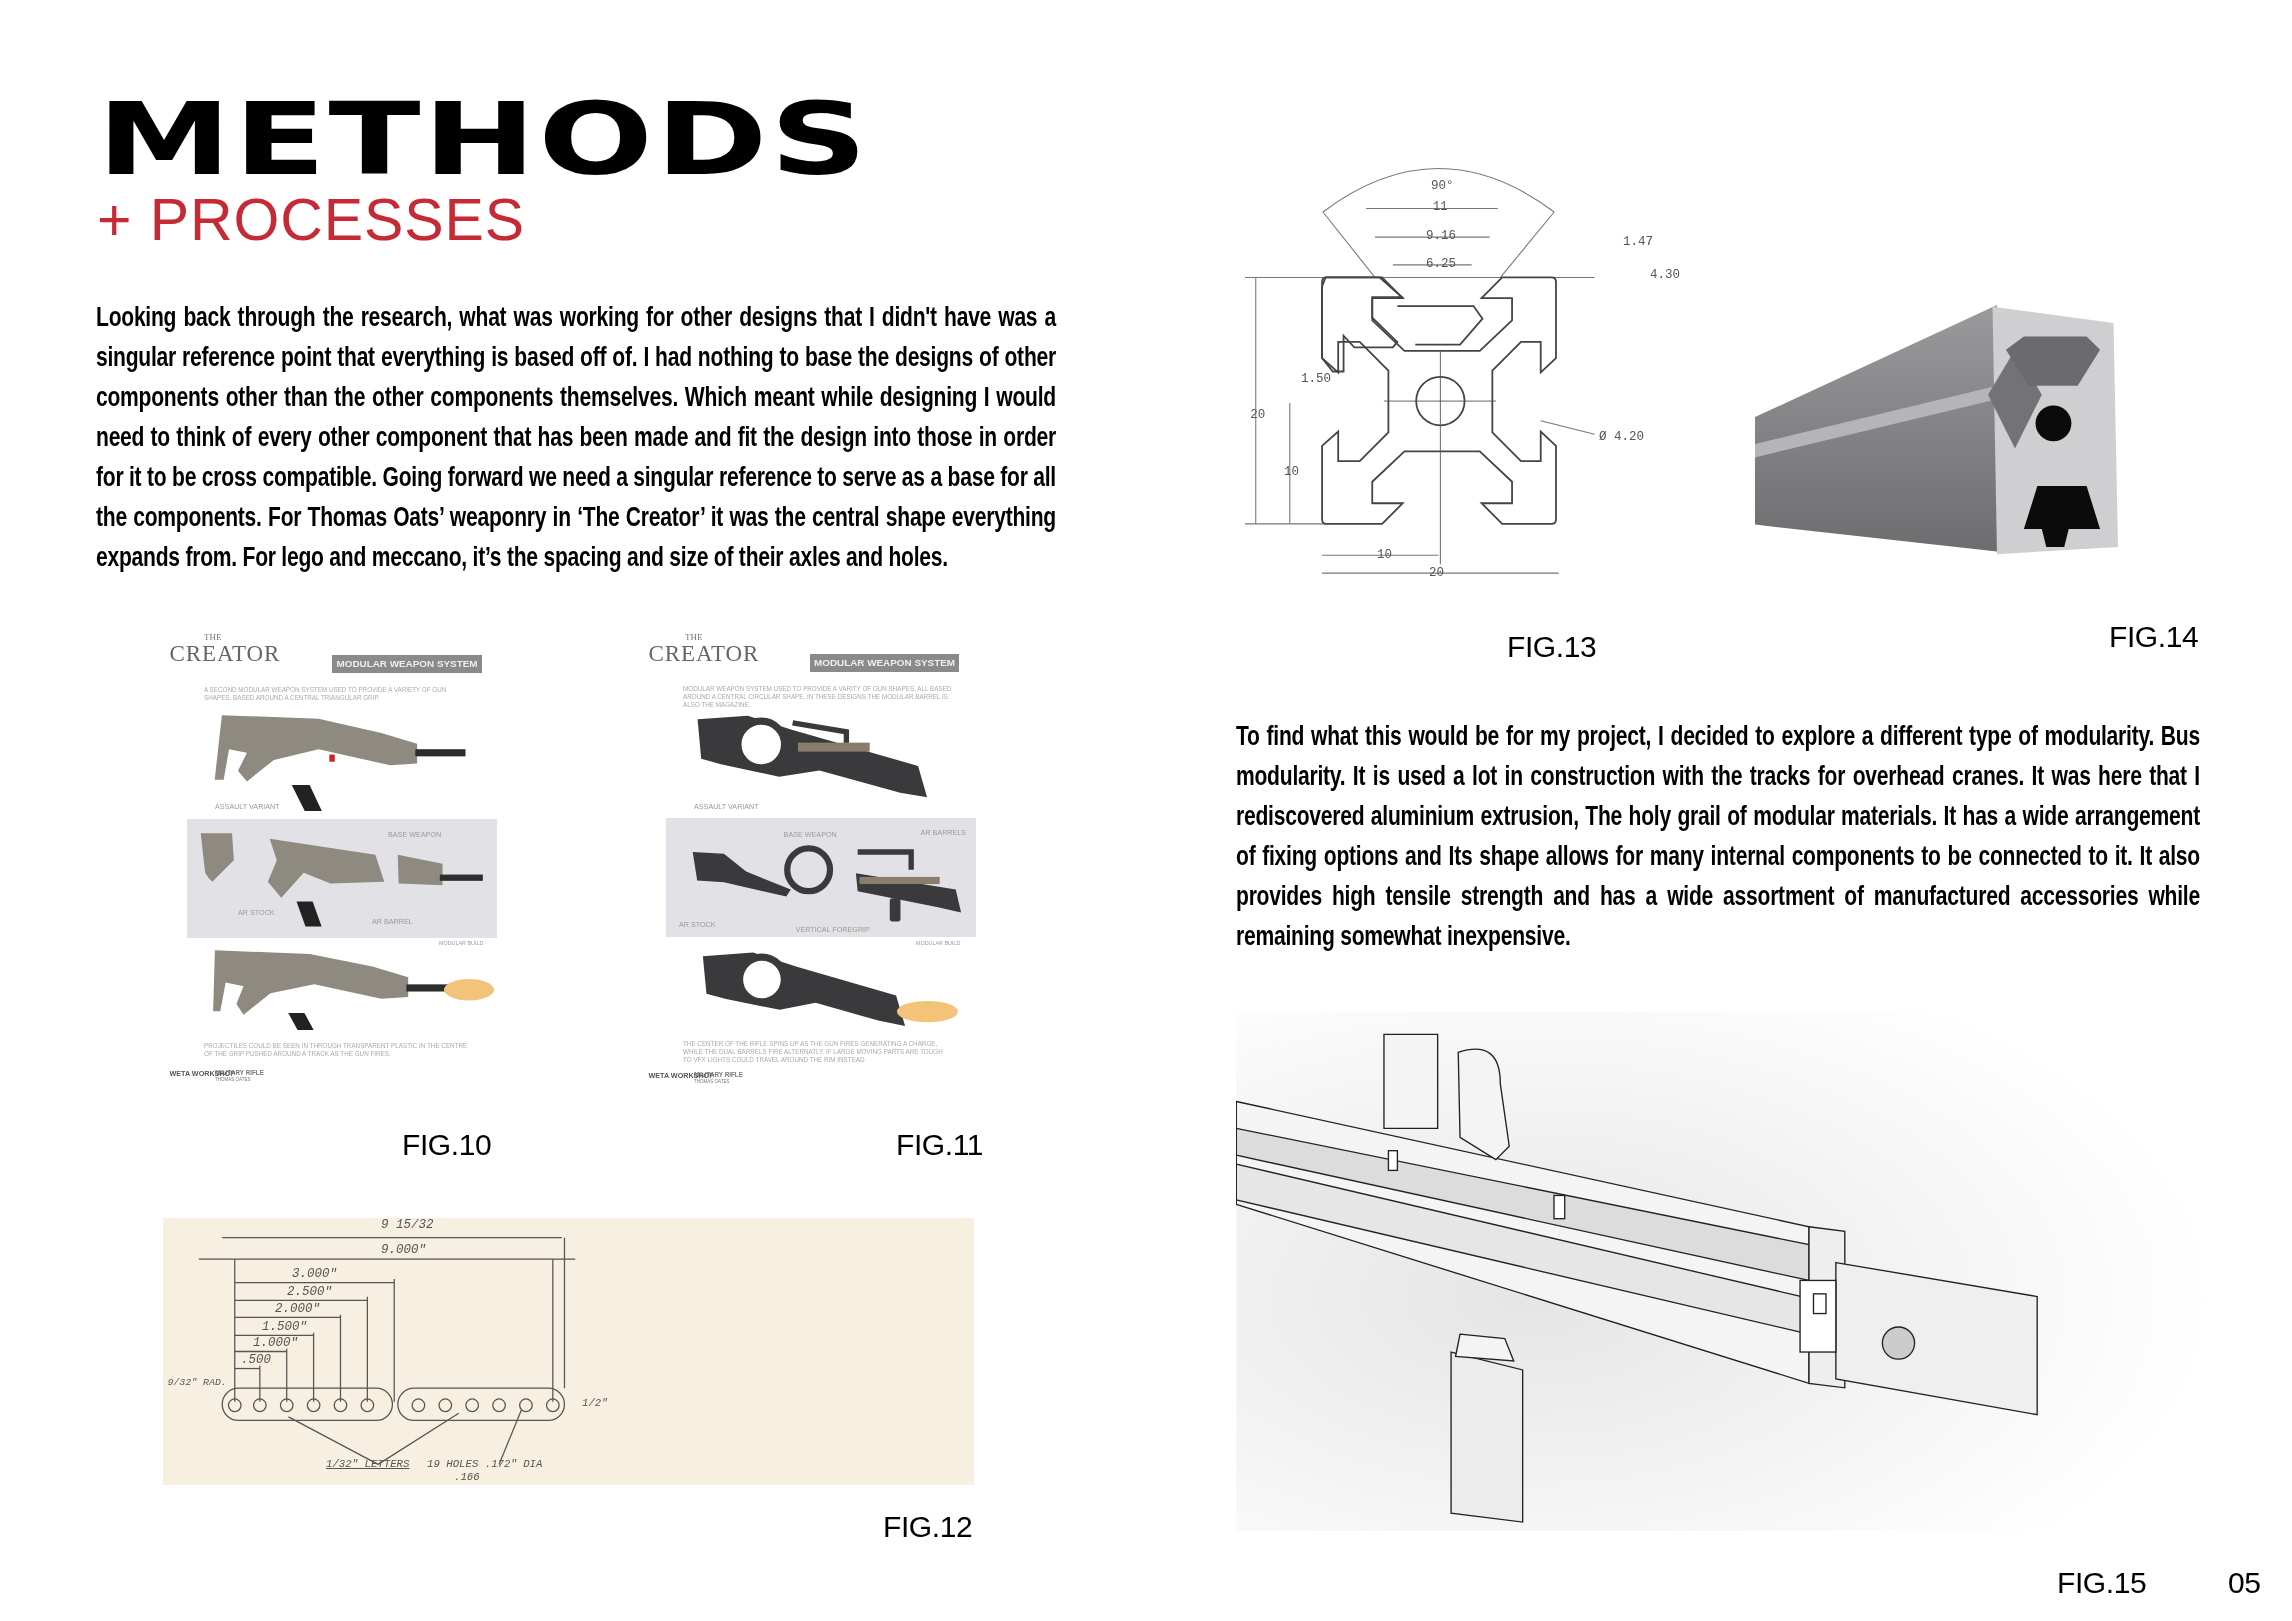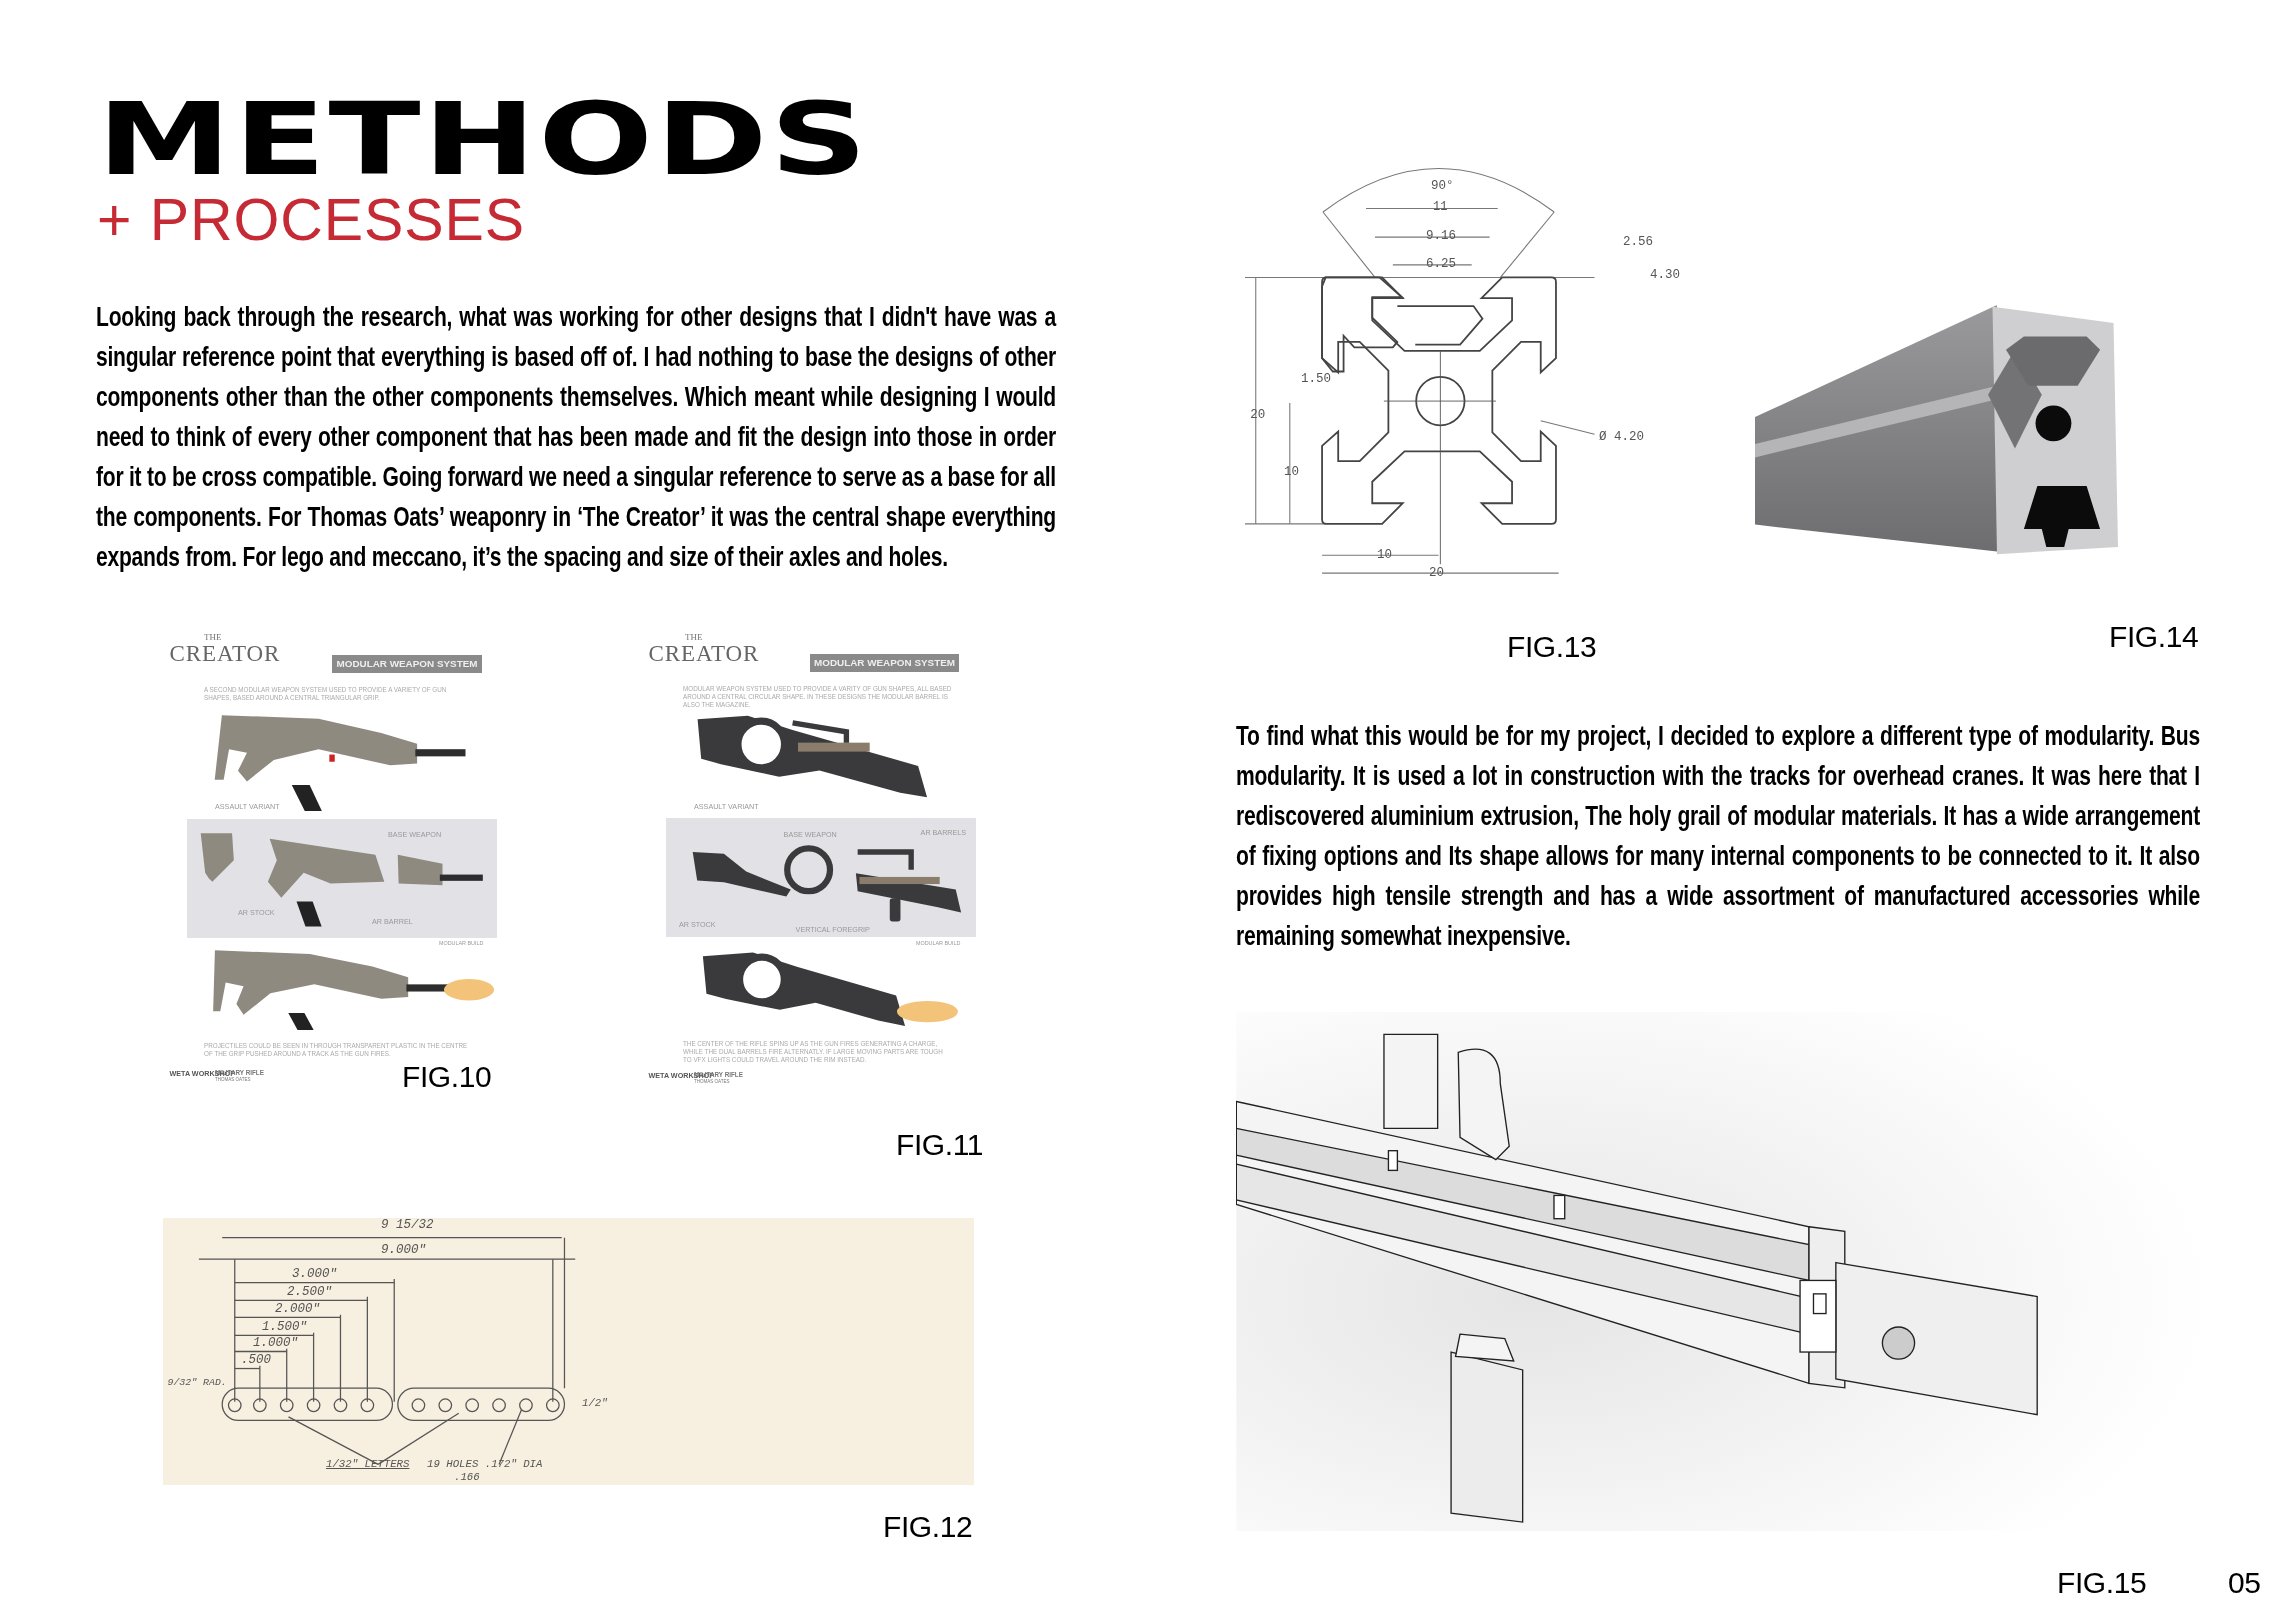--- a/index.html
+++ b/index.html
@@ -65,21 +65,21 @@
     <path d="M4 6 L110 10 L180 24 L220 36 L220 58 L190 60 L115 44 L66 54 L36 78 L28 66 L36 46 L16 42 L10 74 L2 74 Z" fill="#8e8a80"></path>
     <rect x="218" y="44" width="50" height="8" fill="#2d2d2d"></rect>
     <ellipse cx="288" cy="50" rx="28" ry="12" fill="#f4c37a"></ellipse>
     <path d="M86 76 L104 76 L116 98 L98 98 Z" fill="#222"></path>
   </svg>
   <div class="desc" style="left:47px;top:415px;width:269px;">PROJECTILES COULD BE SEEN IN THROUGH TRANSPARENT PLASTIC IN THE CENTRE OF THE GRIP PUSHED AROUND A TRACK AS THE GUN FIRES.</div>
   <div class="foot" style="left:12.5px;top:442px;color:#555;">WETA WORKSHOP</div>
   <div class="foot" style="left:58px;top:442px;font-size:6.3px;">MILITARY RIFLE</div>
   <div class="foot" style="left:58px;top:450px;font-size:4.5px;font-weight:normal;">THOMAS OATES</div>
 </div>
-<div class="abs caption" style="left:402px;top:1062px;">FIG.10</div>
+<div class="abs caption" style="left:402px;top:1130px;">FIG.10</div>
 
 <div class="fig sheet" style="left:636px;top:627px;width:385px;height:484px;">
   <div class="logo-the" style="left:49px;top:5.4px;">THE</div>
   <div class="logo" style="left:12.5px;top:14.3px;">CREATOR</div>
   <div class="hdr" style="left:174px;top:27px;width:149px;">MODULAR WEAPON SYSTEM</div>
   <div class="desc" style="left:47px;top:58px;width:278px;">MODULAR WEAPON SYSTEM USED TO PROVIDE A VARITY OF GUN SHAPES, ALL BASED AROUND A CENTRAL CIRCULAR SHAPE. IN THESE DESIGNS THE MODULAR BARREL IS ALSO THE MAGAZINE.</div>
   <svg class="gun" style="left:58px;top:85px;" width="251" height="90" viewBox="0 0 280 100">
     <path d="M4 8 L60 4 L110 20 L250 60 L260 95 L230 90 L140 65 L95 72 L30 58 L8 52 Z" fill="#3a3a3c"></path>
     <circle cx="75" cy="36" r="26" fill="#fff" stroke="#3a3a3c" stroke-width="8"></circle>
     <rect x="116" y="34" width="80" height="10" fill="#8b7d6b"></rect>
@@ -194,21 +194,21 @@
     </g>
     <g stroke="#555" stroke-width="1">
       <line x1="228" y1="232" x2="228" y2="470"></line>
       <line x1="165" y1="288" x2="290" y2="288"></line>
     </g>
   </svg>
   <div class="dim" style="left:195px;top:7.2px;font-style:normal;font-size:12.5px;margin-top:29px;">90°</div>
   <div class="dim" style="left:197px;top:57px;font-style:normal;font-size:12px;">11</div>
   <div class="dim" style="left:190px;top:86px;font-style:normal;font-size:12.5px;">9.16</div>
   <div class="dim" style="left:190px;top:114px;font-style:normal;font-size:12.5px;">6.25</div>
-  <div class="dim" style="left:387px;top:92px;font-style:normal;font-size:12.5px;">2.56</div>
+  <div class="dim" style="left:387px;top:92px;font-style:normal;font-size:12.5px;">1.47</div>
   <div class="dim" style="left:414px;top:125px;font-style:normal;font-size:12.5px;">4.30</div>
   <div class="dim" style="left:65px;top:229px;font-style:normal;font-size:12.5px;text-align:center;">1.50</div>
   <div class="dim" style="left:14.3px;top:265px;font-style:normal;font-size:12.5px;">20</div>
   <div class="dim" style="left:48px;top:322px;font-style:normal;font-size:12.5px;">10</div>
   <div class="dim" style="left:363px;top:287px;font-style:normal;font-size:12.5px;">Ø 4.20</div>
   <div class="dim" style="left:141px;top:405px;font-style:normal;font-size:12.5px;">10</div>
   <div class="dim" style="left:193px;top:423px;font-style:normal;font-size:12.5px;">20</div>
 </div>
 <div class="abs caption" style="left:1507px;top:632px;">FIG.13</div>
 

